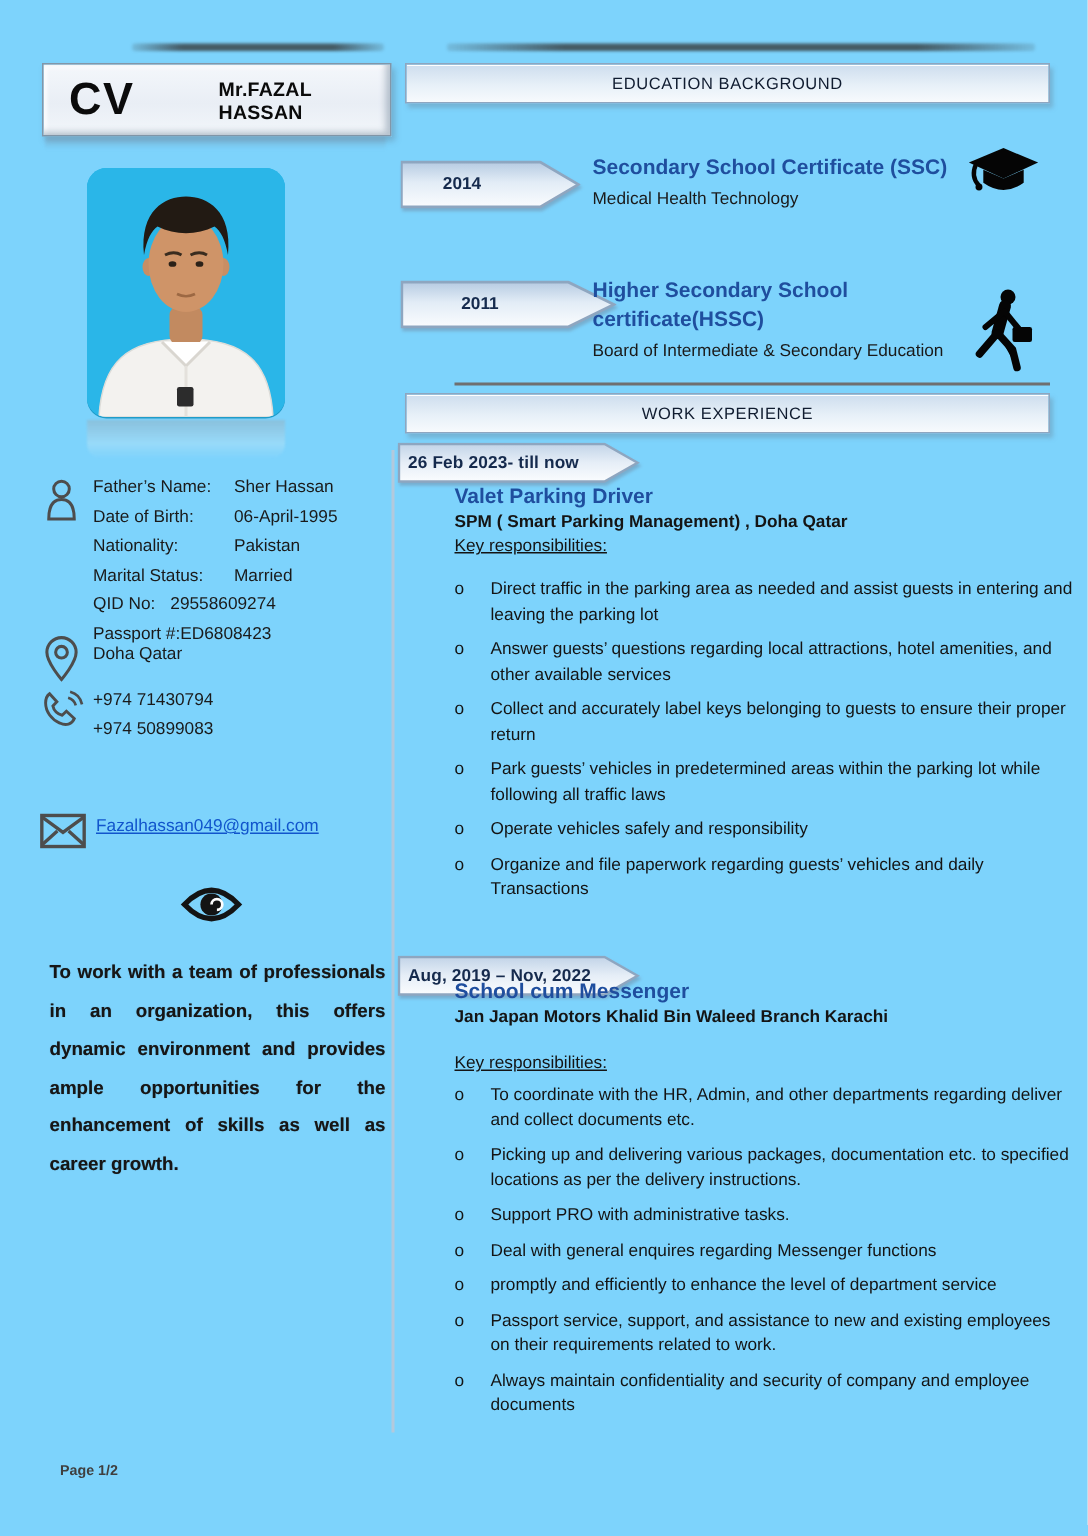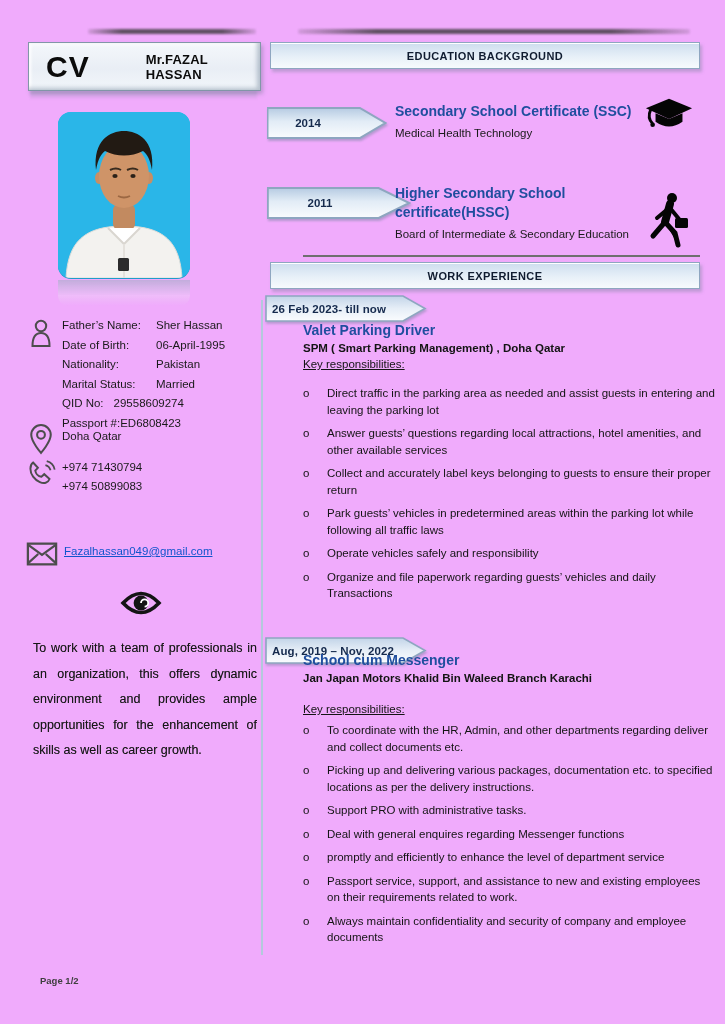--- a/index.html
+++ b/index.html
@@ -1,17 +1,17 @@
 <!DOCTYPE html>
 <html><head>
 <meta charset="utf-8">
 <style>
   html,body{margin:0;padding:0;background:#e9e9e9;}
   .page{
-    position:relative;width:725px;height:1024px;margin:0 auto;background:#f0abfc;
+    position:relative;width:725px;height:1024px;margin:0 auto;background:#7dd3fc;
     font-family:"Liberation Sans",sans-serif;color:#111;overflow:hidden;
   }
   .abs{position:absolute;}
 
   
   .bevel-bar{position:absolute;height:5px;background:linear-gradient(90deg,rgba(60,60,60,.15),rgba(50,50,50,.75) 20%,rgba(50,50,50,.75) 80%,rgba(60,60,60,.15));filter:blur(1.2px);border-radius:2px;}
 
   
   .cv-box{
     left:28px;top:42px;width:231px;height:47px;
@@ -34,33 +34,33 @@
   .icon{color:#4d4d4d;}
   .details-text{left:62px;top:316px;width:200px;font-size:11.5px;line-height:19.5px;color:#1a1a1a;}
   .drow{display:flex;}
   .drow .dlabel{flex:0 0 auto;}
   .drow.aligned .dlabel{width:94px;}
   .drow .dvalue{flex:0 0 auto;}
   .drow.gap .dvalue{margin-left:10px;}
   .loc-text{left:62px;top:430px;font-size:11.5px;color:#1a1a1a;}
   .phones{left:62px;top:458px;font-size:11.5px;line-height:18.5px;color:#1a1a1a;}
   .email-link{left:64px;top:545px;font-size:11.5px;color:#1155cc;text-decoration:underline;}
-  .objective{left:33px;top:636px;width:224px;font-size:12.5px;font-weight:400;line-height:25.5px;text-align:justify;color:#161616;text-shadow:0 0 .5px rgba(40,40,40,.55);}
+  .objective{left:33px;top:636px;width:224px;font-size:12.5px;font-weight:700;line-height:25.5px;text-align:justify;color:#161616;text-shadow:0 0 .5px rgba(40,40,40,.55);}
   .footer{left:40px;top:975px;font-size:9.5px;font-weight:700;color:#3f3f3f;}
 
   
   .vdivider{left:261px;top:300px;width:2px;height:655px;background:#b3c9dc;}
 
   
   .sec-box{
     height:25px;background:linear-gradient(180deg,#cdddee 0%,#e7f0f8 55%,#f7fafd 100%);
     border:1px solid #8ea6c0;box-shadow:inset 0 1px 0 #fff, 2px 3px 3px rgba(100,120,140,.35);
     display:flex;align-items:center;justify-content:center;
   }
-  .sec-box span{font-size:11px;font-weight:700;letter-spacing:.4px;color:#101c30;}
+  .sec-box span{font-size:11px;font-weight:400;letter-spacing:.4px;color:#101c30;}
 
   
   .banner{position:absolute;filter:drop-shadow(1px 2px 1px rgba(110,130,155,.45));}
   .banner svg{position:absolute;left:0;top:0;width:100%;height:100%;}
   .banner .btxt{position:absolute;left:0;top:0;bottom:0;display:flex;align-items:center;color:#152a4d;font-weight:700;}
   .banner.year .btxt{right:38px;justify-content:center;font-size:11.5px;}
   .banner.date .btxt{left:7px;font-size:11.5px;letter-spacing:.1px;}
 
   
   .edu-title{color:#1f4e9e;font-weight:700;font-size:14px;line-height:19px;}

